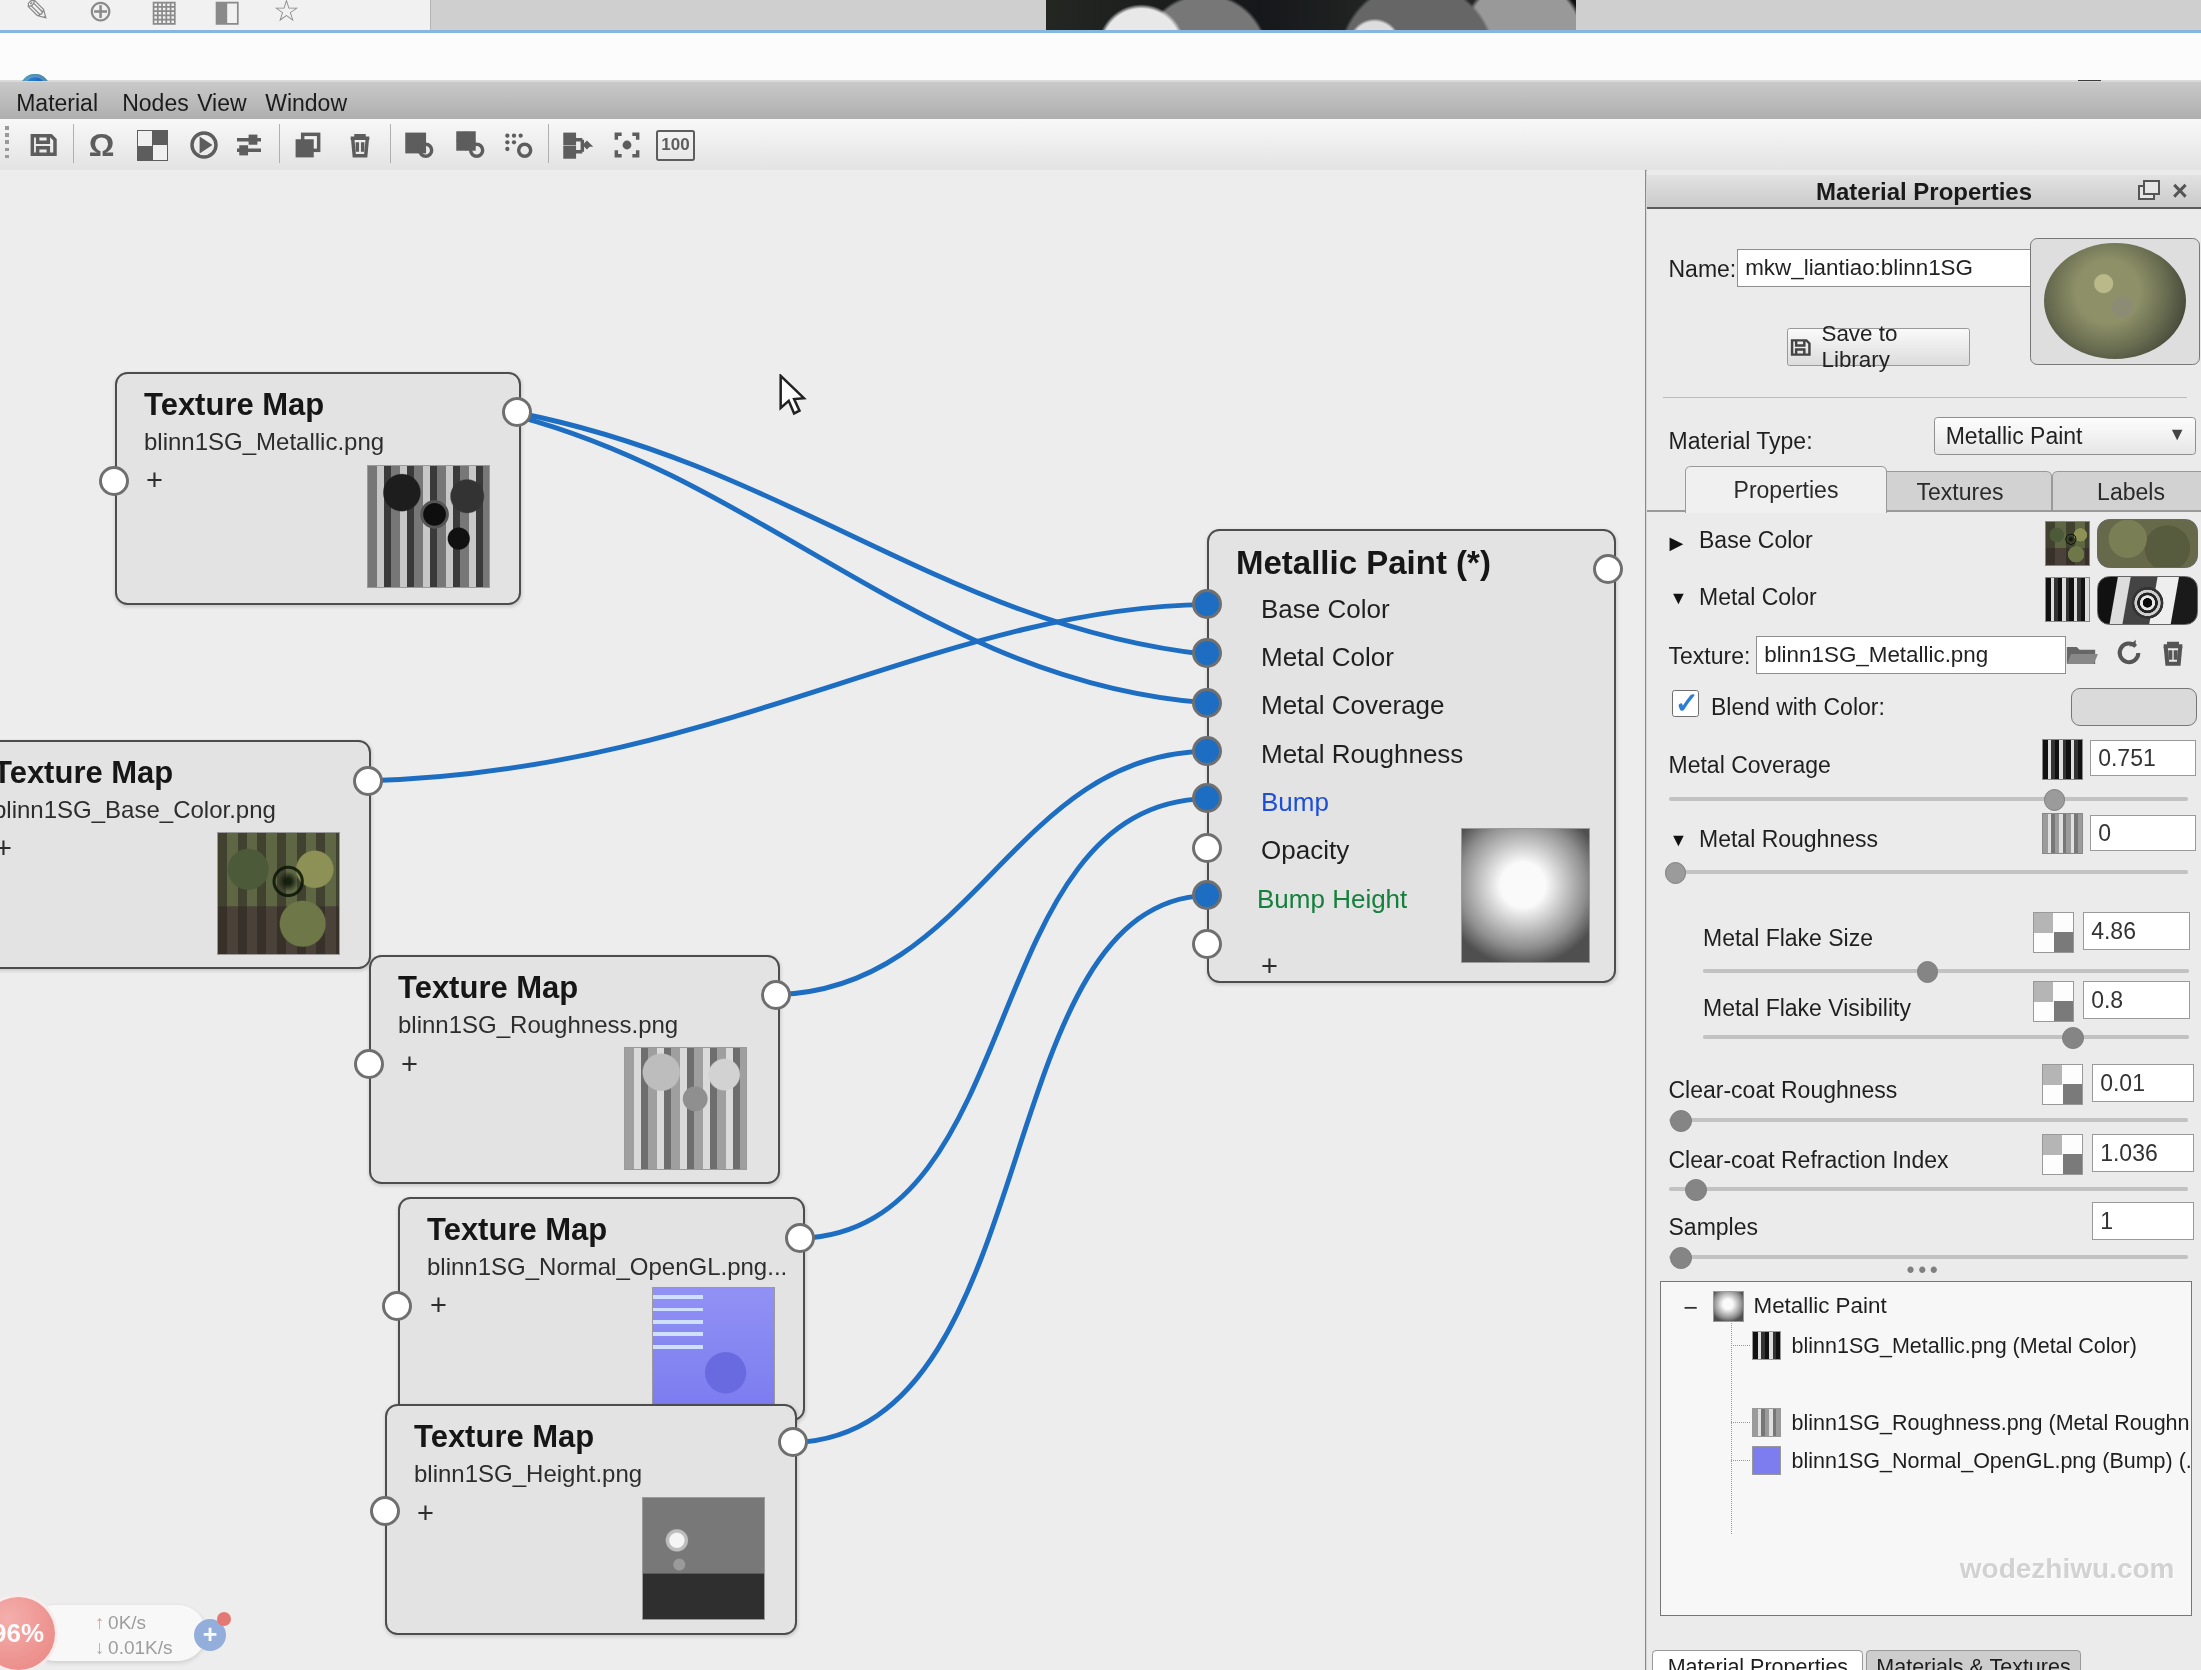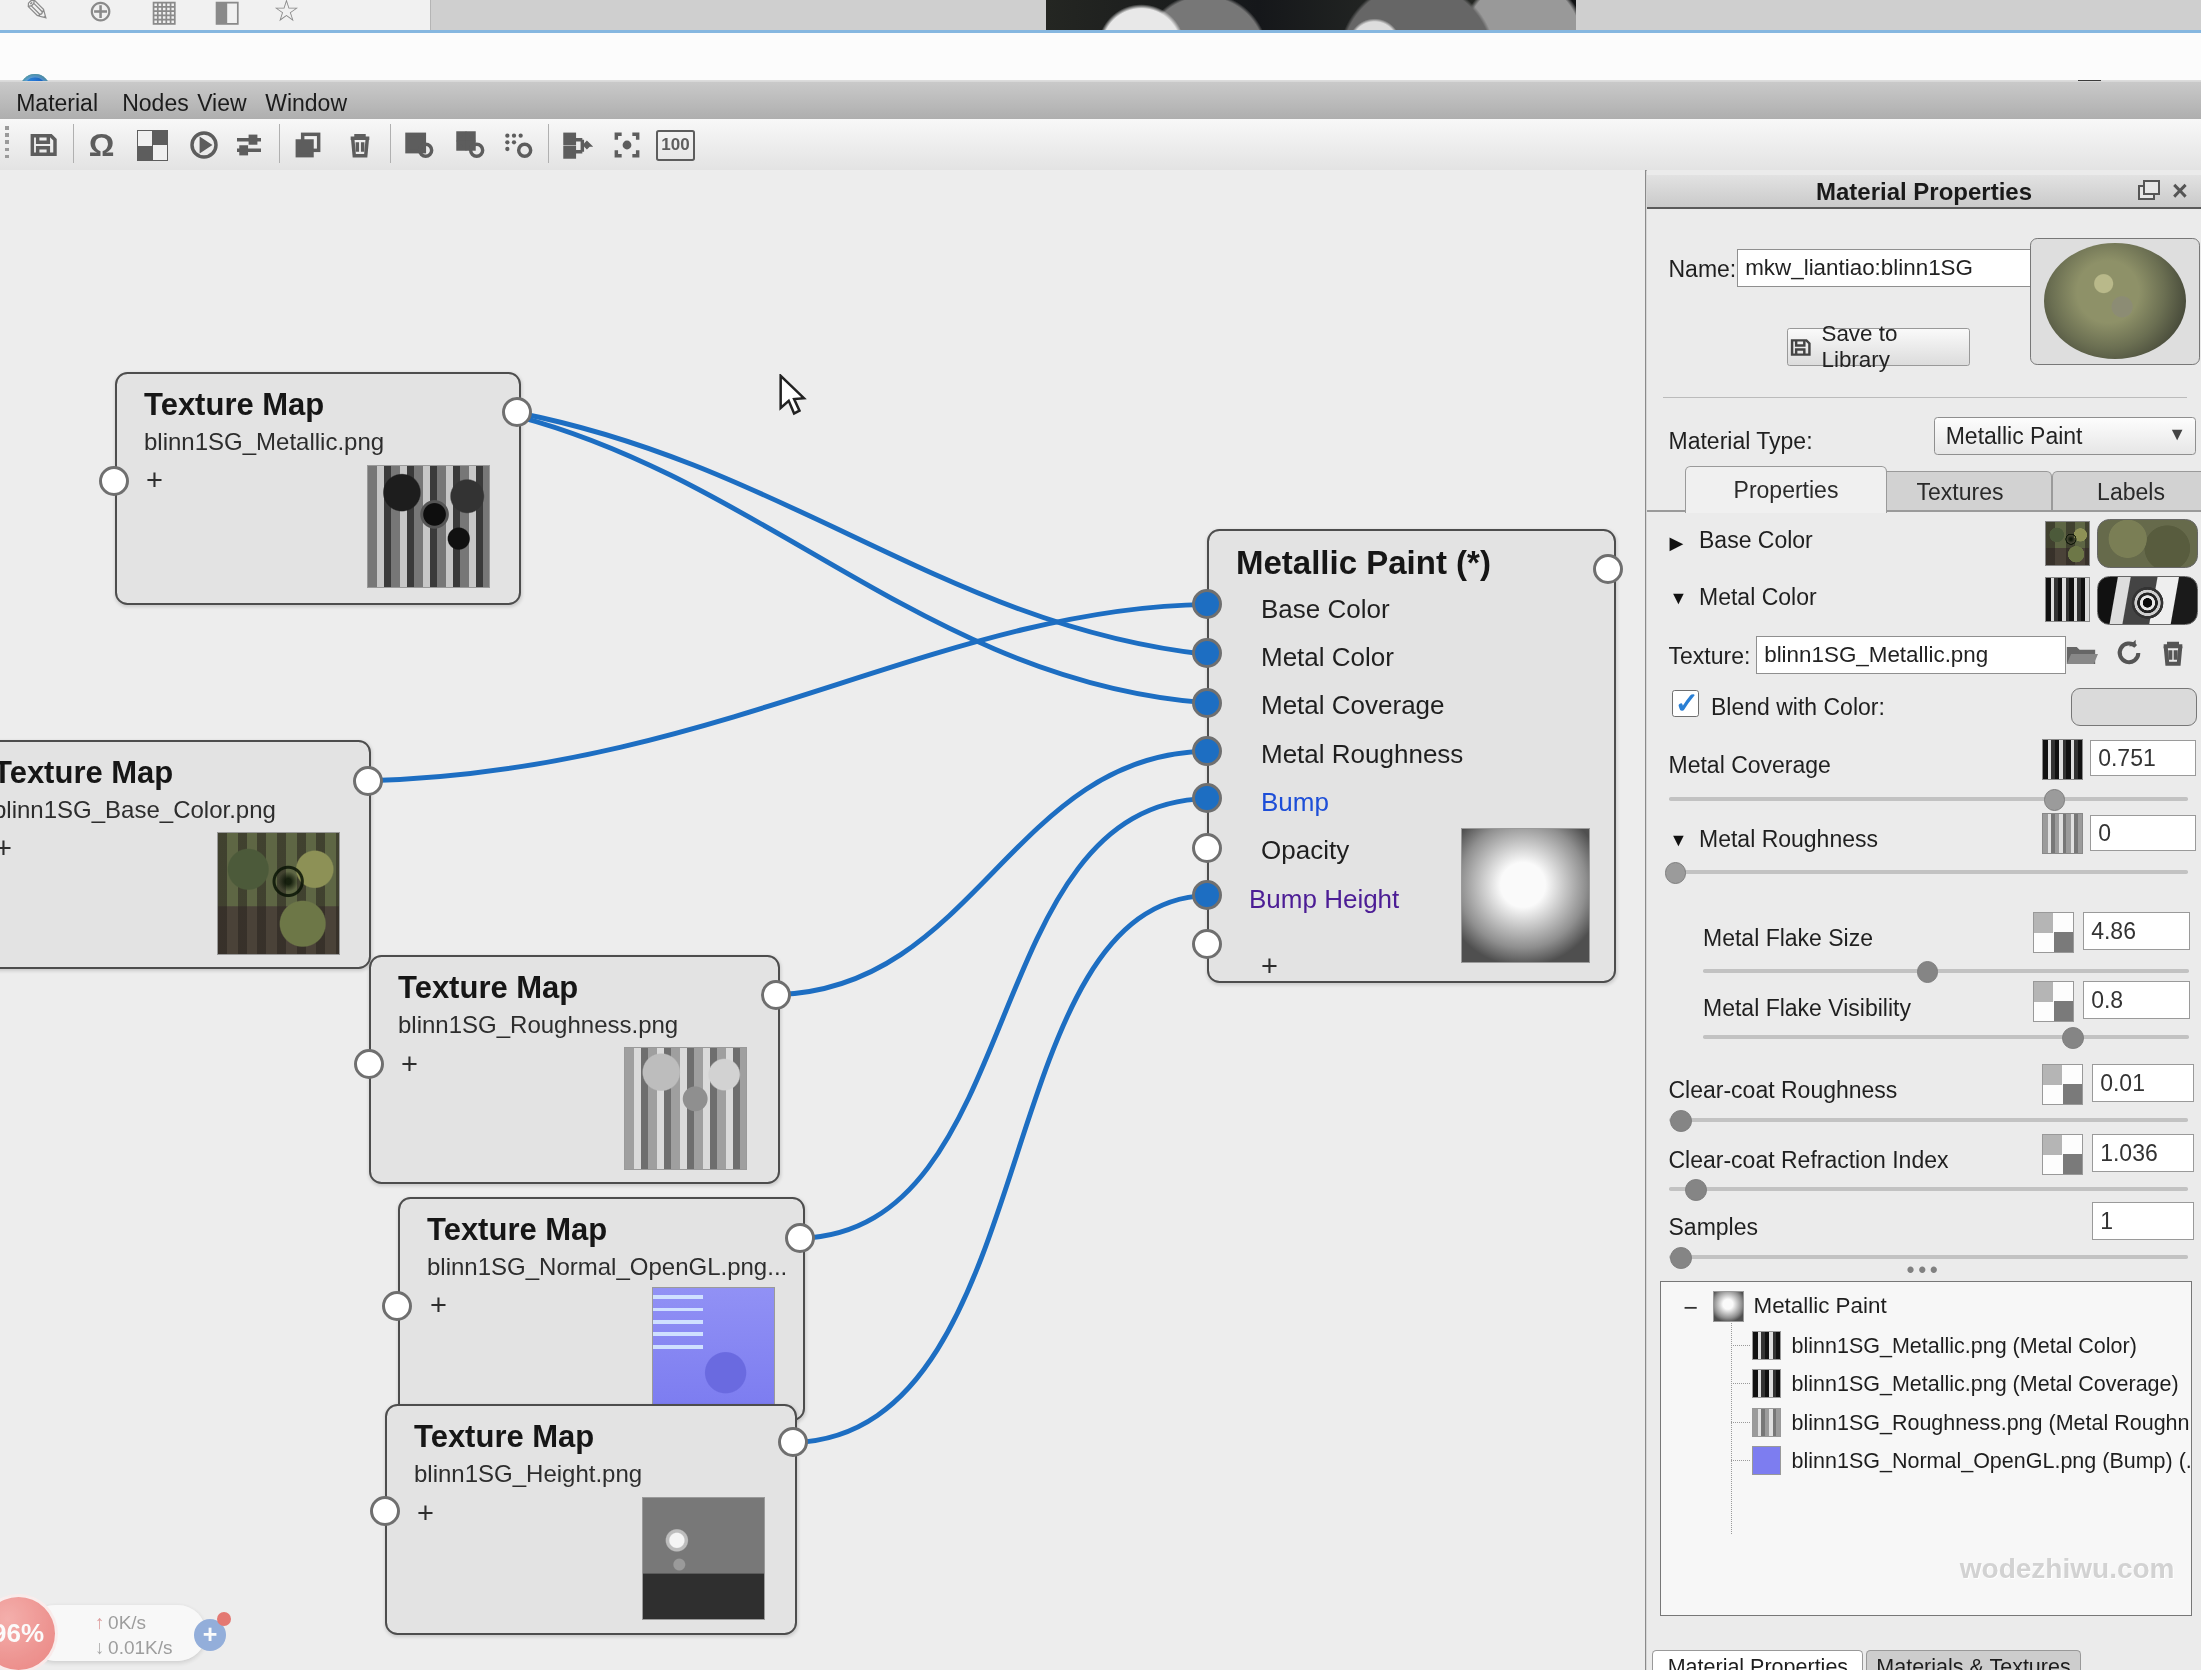--- a/index.html
+++ b/index.html
@@ -385,21 +385,21 @@
     <div class="node" style="left:1207px;top:359px;width:405px;height:450px">
       <div class="node-title" style="font-size:33px">Metallic Paint (*)</div>
       <span class="abs" style="left:52px;top:419px;font-size:29px;color:#2d2d2d">+</span>
       <div class="thumb thumb-ball" style="left:252px;top:297px;width:127px;height:133px"></div>
       <span class="abs" style="left:52px;top:63px; font-size:26px;color:#1f1f1f">Base Color</span>
       <span class="abs" style="left:52px;top:111px;font-size:26px;color:#1f1f1f">Metal Color</span>
       <span class="abs" style="left:52px;top:159px;font-size:26px;color:#1f1f1f">Metal Coverage</span>
       <span class="abs" style="left:52px;top:208px;font-size:26px;color:#1f1f1f">Metal Roughness</span>
       <span class="abs" style="left:52px;top:256px;font-size:26px;color:#1d4ed8">Bump</span>
       <span class="abs" style="left:52px;top:304px;font-size:26px;color:#1f1f1f">Opacity</span>
-      <span class="abs" style="left:40px;top:353px;font-size:26px;color:#4c1d95">Bump Height</span>
+      <span class="abs" style="left:48px;top:353px;font-size:26px;color:#15803d">Bump Height</span>
     </div>
     <div class="port blue" style="left:1192px;top:419px"></div>
     <div class="port blue" style="left:1192px;top:468px"></div>
     <div class="port blue" style="left:1192px;top:518px"></div>
     <div class="port blue" style="left:1192px;top:566px"></div>
     <div class="port blue" style="left:1192px;top:613px"></div>
     <div class="port" style="left:1192px;top:663px"></div>
     <div class="port blue" style="left:1192px;top:710px"></div>
     <div class="port" style="left:1192px;top:759px"></div>
     <div class="port" style="left:1593px;top:384px"></div>
@@ -545,25 +545,20 @@
         <div class="tree-ball thumb-ball"></div>
         <span class="tree-root-label">Metallic Paint</span>
       </div>
       <div class="tree-vline"></div>
 
       <div class="tree-row" style="top:47px">
         <div class="tree-stub"></div>
           <div class="tree-thumb tt-metal"></div>
         <span class="tree-label">blinn1SG_Metallic.png (Metal Color)</span>
       </div>
-      <div class="tree-row" style="top:85px">
-        <div class="tree-stub"></div>
-          <div class="tree-thumb tt-metal"></div>
-        <span class="tree-label">blinn1SG_Metallic.png (Metal Coverage)</span>
-      </div>
       <div class="tree-row" style="top:124px">
         <div class="tree-stub"></div>
           <div class="tree-thumb tt-rough"></div>
         <span class="tree-label">blinn1SG_Roughness.png (Metal Roughn...</span>
       </div>
       <div class="tree-row" style="top:162px">
         <div class="tree-stub"></div>
           <div class="tree-thumb tt-normal"></div>
         <span class="tree-label">blinn1SG_Normal_OpenGL.png (Bump) (...</span>
       </div>

